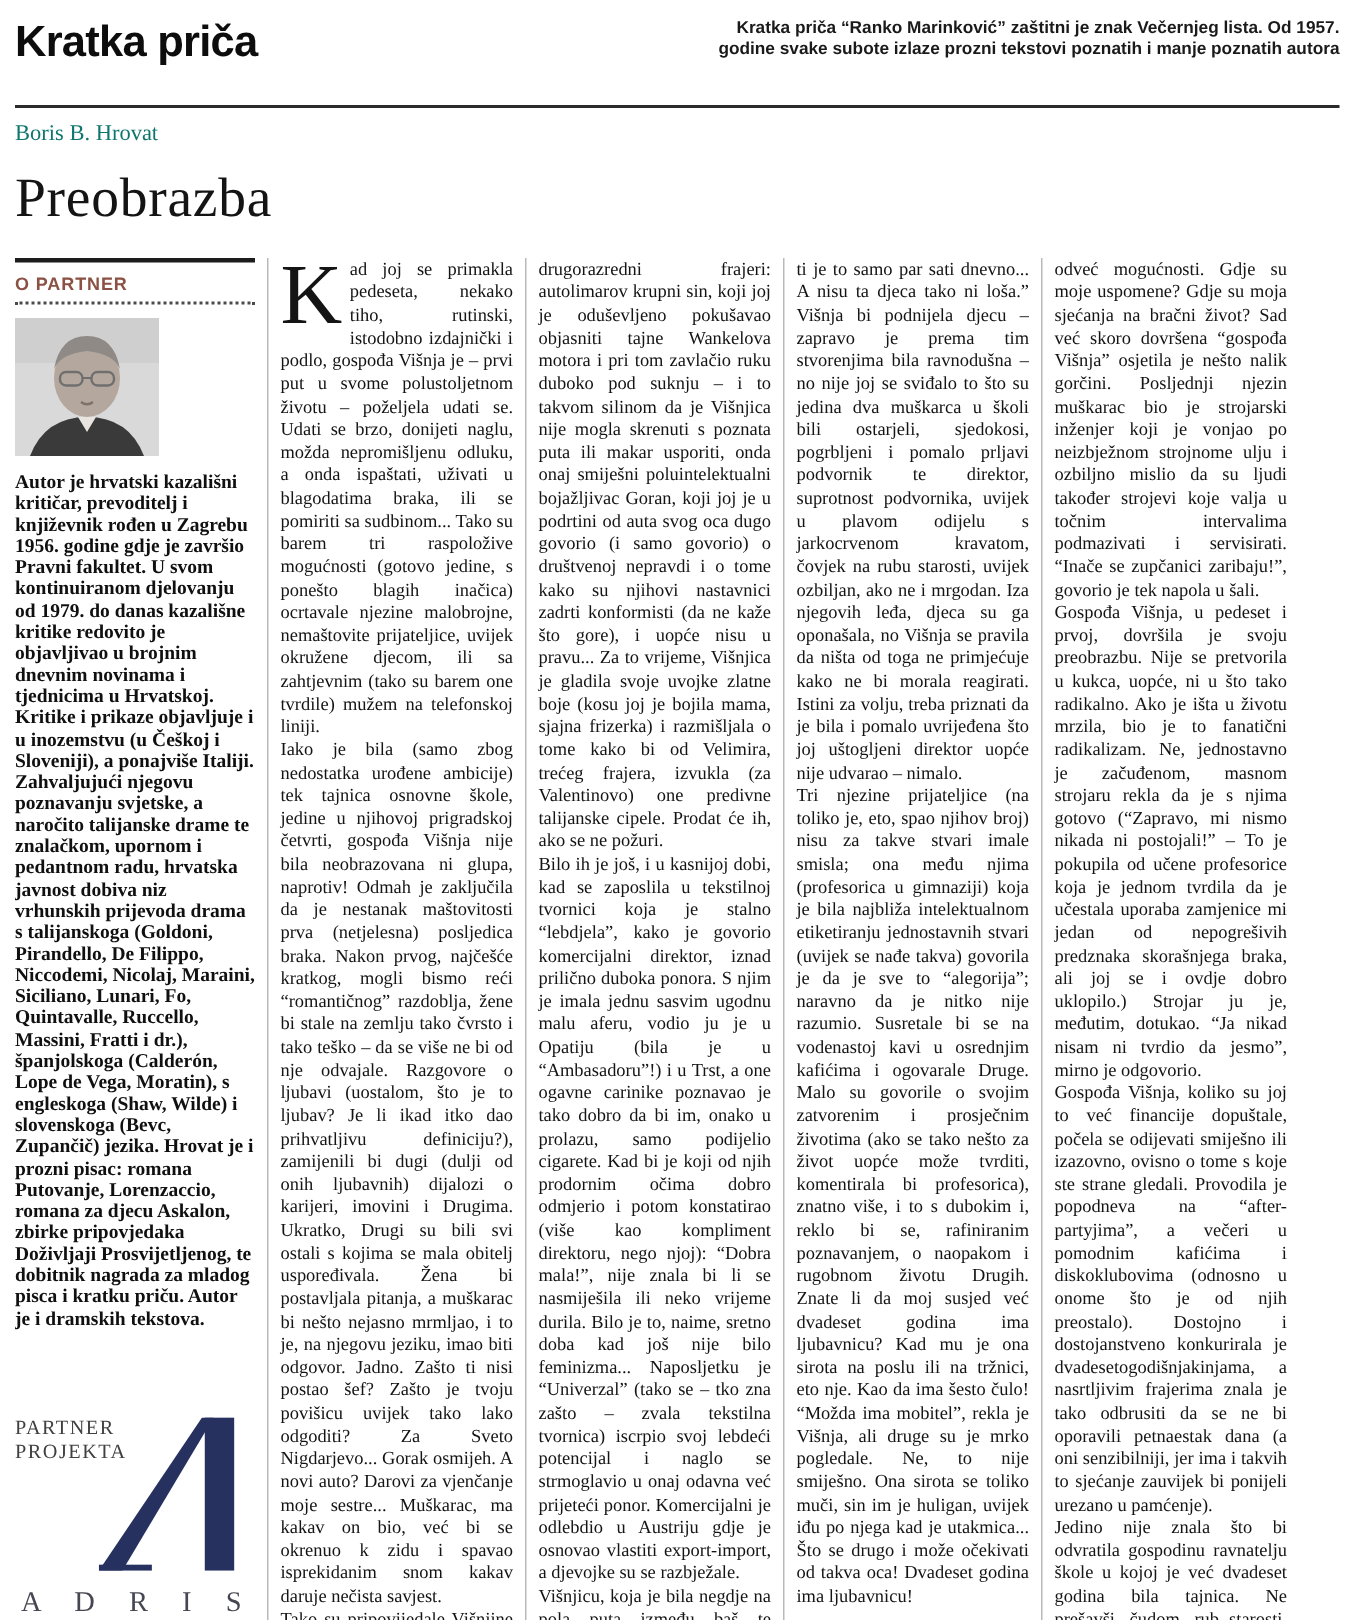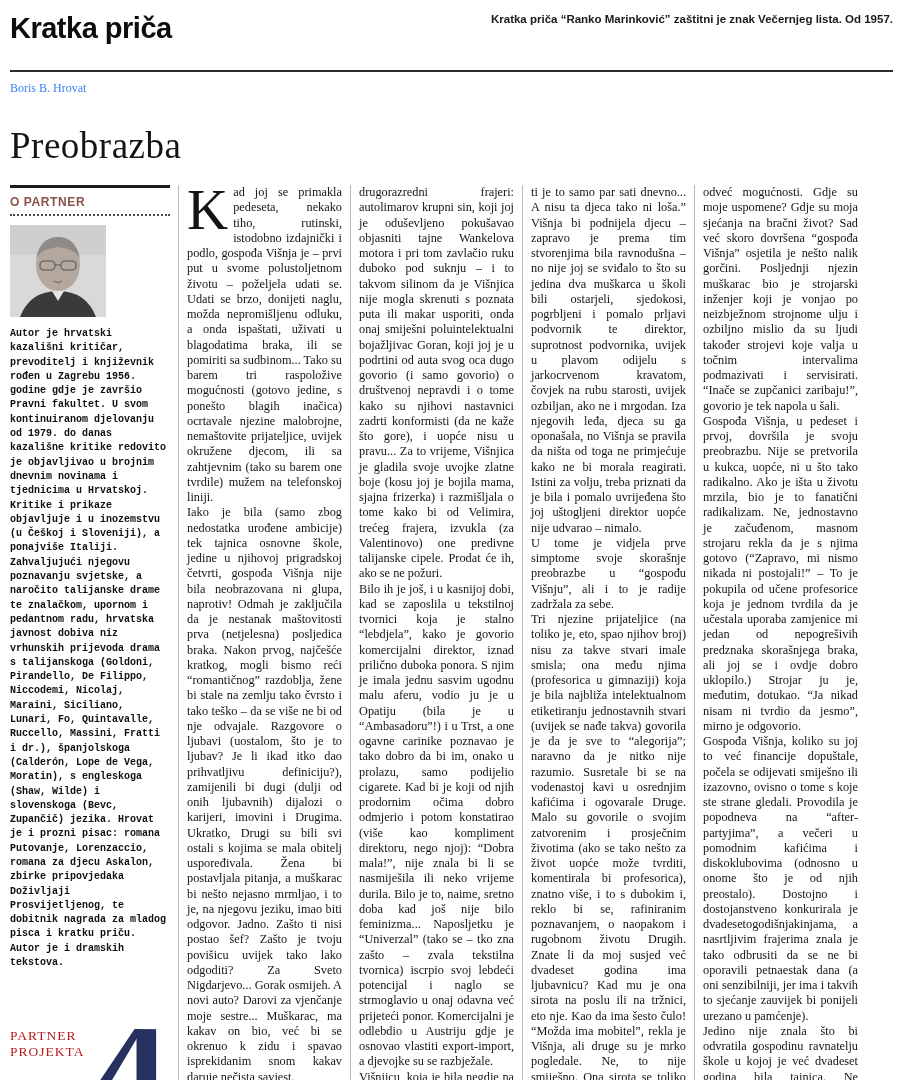--- a/index.html
+++ b/index.html
@@ -7,55 +7,56 @@
   body { width:903px; height:1080px; overflow:hidden; font-family:"Liberation Serif", serif; color:#111; }
   .page { width:903px; height:840px; padding:10px 10px 0 10px; position:relative; }
 
   
   .masthead { display:flex; justify-content:space-between; align-items:flex-start; height:52px; }
   .section-title { font-family:"Liberation Sans", sans-serif; font-weight:bold; font-size:29px; letter-spacing:-0.5px; color:#0d0d0d; line-height:1; padding-top:4px; }
   .tagline { font-family:"Liberation Sans", sans-serif; font-weight:bold; font-size:11.5px; line-height:14px; text-align:right; color:#1a1a1a; padding-top:2px; }
   .rule-main { border:none; border-top:2px solid #2b2b2b; margin:8px 0 0 0; }
 
   
-  .byline { font-size:12px; margin-top:9px; color:#3b82f6; }
-  .headline { font-size:37px; font-weight:normal; letter-spacing:0.5px; margin-top:28px; color:#141414; }
+  .byline { font-size:15px; margin-top:9px; color:#0f766e; }
+  .headline { font-size:37px; font-weight:normal; letter-spacing:0.5px; margin-top:13px; color:#141414; }
 
   
   .content { display:flex; margin-top:18px; height:918px; overflow:hidden; }
 
   
   .sidebar { width:160px; flex:0 0 160px; }
   .sb-rule { border-top:3px solid #1c1c1c; margin-bottom:7px; }
   .sb-heading { font-family:"Liberation Sans", sans-serif; font-weight:bold; font-size:12px; letter-spacing:0.6px; color:#8a5144; margin-bottom:5px; }
   .sb-dots { border-bottom:2px dotted #4a4a4a; margin-bottom:9px; }
   .sb-photo { width:96px; height:92px; display:block; margin-bottom:10px; }
-  .sb-bio { font-family:Liberation Mono, monospace; font-weight:bold; font-size:10px; line-height:14.3px; color:#101010; }
+  .sb-bio { font-family:Liberation Serif, serif; font-weight:bold; font-size:13px; line-height:14.3px; color:#101010; }
 
   .partner { margin-top:58px; position:relative; height:200px; }
-  .partner-label { font-family:"Liberation Serif", serif; font-size:13.5px; letter-spacing:1px; line-height:16px; color:#b91c1c; white-space:pre-line; }
+  .partner-label { font-family:"Liberation Serif", serif; font-size:13.5px; letter-spacing:1px; line-height:16px; color:#404040; white-space:pre-line; }
   .adris-a { position:absolute; top:0; right:8px; width:98px; height:112px; }
   .adris-word { position:absolute; top:114px; right:0; font-size:19px; letter-spacing:9px; color:#474754; }
   .contest-name { position:absolute; top:150px; left:0; font-size:16.5px; font-weight:bold; color:#15151d; }
   .contest-url { position:absolute; top:148px; left:0; font-style:italic; font-size:11px; color:#2a2a2a; }
 
   
   .col { width:164px; flex:0 0 164px; margin-left:8px; padding-left:8px; border-left:1px solid #b9b9b9; overflow:hidden; }
   .col p { font-size:12.3px; line-height:15.25px; text-align:justify; color:#141414; }
   .dropcap { float:left; font-size:57px; line-height:46px; padding:2px 5px 0 0; font-family:"Liberation Serif", serif; color:#141414; }
 </style>
 </head>
 <body>
 
 <div class="page">
 
   <div class="masthead">
     <div class="section-title">Kratka priča</div>
     <div class="tagline">
       <div>Kratka priča “Ranko Marinković” zaštitni je znak Večernjeg lista. Od 1957.</div>
+      <div>godine svake subote izlaze prozni tekstovi poznatih i manje poznatih autora</div>
     </div>
   </div>
   <hr class="rule-main">
 
   <div class="byline">Boris B. Hrovat</div>
   <div class="headline">Preobrazba</div>
 
   <div class="content">
 
     <div class="sidebar">
@@ -99,21 +100,20 @@
     </div>
 
     <div class="col">
       <p>drugorazredni frajeri: autolimarov krupni sin, koji joj je oduševljeno pokušavao objasniti tajne Wankelova motora i pri tom zavlačio ruku duboko pod suknju – i to takvom silinom da je Višnjica nije mogla skrenuti s poznata puta ili makar usporiti, onda onaj smiješni poluintelektualni bojažljivac Goran, koji joj je u podrtini od auta svog oca dugo govorio (i samo govorio) o društvenoj nepravdi i o tome kako su njihovi nastavnici zadrti konformisti (da ne kaže što gore), i uopće nisu u pravu... Za to vrijeme, Višnjica je gladila svoje uvojke zlatne boje (kosu joj je bojila mama, sjajna frizerka) i razmišljala o tome kako bi od Velimira, trećeg frajera, izvukla (za Valentinovo) one predivne talijanske cipele. Prodat će ih, ako se ne požuri.</p>
       <p>Bilo ih je još, i u kasnijoj dobi, kad se zaposlila u tekstilnoj tvornici koja je stalno “lebdjela”, kako je govorio komercijalni direktor, iznad prilično duboka ponora. S njim je imala jednu sasvim ugodnu malu aferu, vodio ju je u Opatiju (bila je u “Ambasadoru”!) i u Trst, a one ogavne carinike poznavao je tako dobro da bi im, onako u prolazu, samo podijelio cigarete. Kad bi je koji od njih prodornim očima dobro odmjerio i potom konstatirao (više kao kompliment direktoru, nego njoj): “Dobra mala!”, nije znala bi li se nasmiješila ili neko vrijeme durila. Bilo je to, naime, sretno doba kad još nije bilo feminizma... Naposljetku je “Univerzal” (tako se – tko zna zašto – zvala tekstilna tvornica) iscrpio svoj lebdeći potencijal i naglo se strmoglavio u onaj odavna već prijeteći ponor. Komercijalni je odlebdio u Austriju gdje je osnovao vlastiti export-import, a djevojke su se razbježale.</p>
       <p>Višnjicu, koja je bila negdje na pola puta između baš te šarmantne, već sazrele Višnje i (buduće) gospođe Višnje, koja se već jasno nazirala, više nego zrela ploda, zapao je jedan podebeli, dobroćudni strojarski inženjer, istina stariji od nje, ali još uvijek za sve upotrebljiv. On joj je – preko svojih razgranatih veza – i pomogao da se zaposli u školi iako se ona u početku pomalo nećkala. Pa što će u školi? Cijeli dan među tolikom bučnom i nemirnom djecom... Tako je govorila dobroćudnom inženjeru koji je samo slijegao punašnim ramenima koja su pritezale naramenice i smirujućim tonom odgovarao: “Ne brini se, naviknut ćeš se ti već... I tako</p>
     </div>
 
     <div class="col">
       <p>ti je to samo par sati dnevno... A nisu ta djeca tako ni loša.” Višnja bi podnijela djecu – zapravo je prema tim stvorenjima bila ravnodušna – no nije joj se sviđalo to što su jedina dva muškarca u školi bili ostarjeli, sjedokosi, pogrbljeni i pomalo prljavi podvornik te direktor, suprotnost podvornika, uvijek u plavom odijelu s jarkocrvenom kravatom, čovjek na rubu starosti, uvijek ozbiljan, ako ne i mrgodan. Iza njegovih leđa, djeca su ga oponašala, no Višnja se pravila da ništa od toga ne primjećuje kako ne bi morala reagirati. Istini za volju, treba priznati da je bila i pomalo uvrijeđena što joj uštogljeni direktor uopće nije udvarao – nimalo.</p>
-      <p>U tome je vidjela prve simptome svoje skorašnje preobrazbe u “gospođu Višnju”, ali i to je radije zadržala za sebe.</p>
       <p>Tri njezine prijateljice (na toliko je, eto, spao njihov broj) nisu za takve stvari imale smisla; ona među njima (profesorica u gimnaziji) koja je bila najbliža intelektualnom etiketiranju jednostavnih stvari (uvijek se nađe takva) govorila je da je sve to “alegorija”; naravno da je nitko nije razumio. Susretale bi se na vodenastoj kavi u osrednjim kafićima i ogovarale Druge. Malo su govorile o svojim zatvorenim i prosječnim životima (ako se tako nešto za život uopće može tvrditi, komentirala bi profesorica), znatno više, i to s dubokim i, reklo bi se, rafiniranim poznavanjem, o naopakom i rugobnom životu Drugih. Znate li da moj susjed već dvadeset godina ima ljubavnicu? Kad mu je ona sirota na poslu ili na tržnici, eto nje. Kao da ima šesto čulo! “Možda ima mobitel”, rekla je Višnja, ali druge su je mrko pogledale. Ne, to nije smiješno. Ona sirota se toliko muči, sin im je huligan, uvijek iđu po njega kad je utakmica... Što se drugo i može očekivati od takva oca! Dvadeset godina ima ljubavnicu!</p>
 
     </div>
 
     <div class="col">
       <p>odveć mogućnosti. Gdje su moje uspomene? Gdje su moja sjećanja na bračni život? Sad već skoro dovršena “gospođa Višnja” osjetila je nešto nalik gorčini. Posljednji njezin muškarac bio je strojarski inženjer koji je vonjao po neizbježnom strojnome ulju i ozbiljno mislio da su ljudi također strojevi koje valja u točnim intervalima podmazivati i servisirati. “Inače se zupčanici zaribaju!”, govorio je tek napola u šali.</p>
       <p>Gospođa Višnja, u pedeset i prvoj, dovršila je svoju preobrazbu. Nije se pretvorila u kukca, uopće, ni u što tako radikalno. Ako je išta u životu mrzila, bio je to fanatični radikalizam. Ne, jednostavno je začuđenom, masnom strojaru rekla da je s njima gotovo (“Zapravo, mi nismo nikada ni postojali!” – To je pokupila od učene profesorice koja je jednom tvrdila da je učestala uporaba zamjenice mi jedan od nepogrešivih predznaka skorašnjega braka, ali joj se i ovdje dobro uklopilo.) Strojar ju je, međutim, dotukao. “Ja nikad nisam ni tvrdio da jesmo”, mirno je odgovorio.</p>
       <p>Gospođa Višnja, koliko su joj to već financije dopuštale, počela se odijevati smiješno ili izazovno, ovisno o tome s koje ste strane gledali. Provodila je popodneva na “after-partyjima”, a večeri u pomodnim kafićima i diskoklubovima (odnosno u onome što je od njih preostalo). Dostojno i dostojanstveno konkurirala je dvadesetogodišnjakinjama, a nasrtljivim frajerima znala je tako odbrusiti da se ne bi oporavili petnaestak dana (a oni senzibilniji, jer ima i takvih to sjećanje zauvijek bi ponijeli urezano u pamćenje).</p>
       <p>Jedino nije znala što bi odvratila gospodinu ravnatelju škole u kojoj je već dvadeset godina bila tajnica. Ne prešavši, čudom, rub starosti, Gospodin je bio besprijekorno odjeven: sivo odijelo, skoro crna kravata. Pristajalo mu je to mnogo bolje od plavog konfekcijskog odijela i jarkocrvene kravate. Ravnatelj je bio kratak: ili kraj te raskalašenosti koja izaziva sablazan ili – otkaz. Školu treba zaštititi, a on je tu na prvoj bojnoj crti. Tako je gospođa Višnja doživjela preobrazbu, dobila (praktički, sama ga dala) otkaz, a muža ipak nije pronašla.</p>
 

